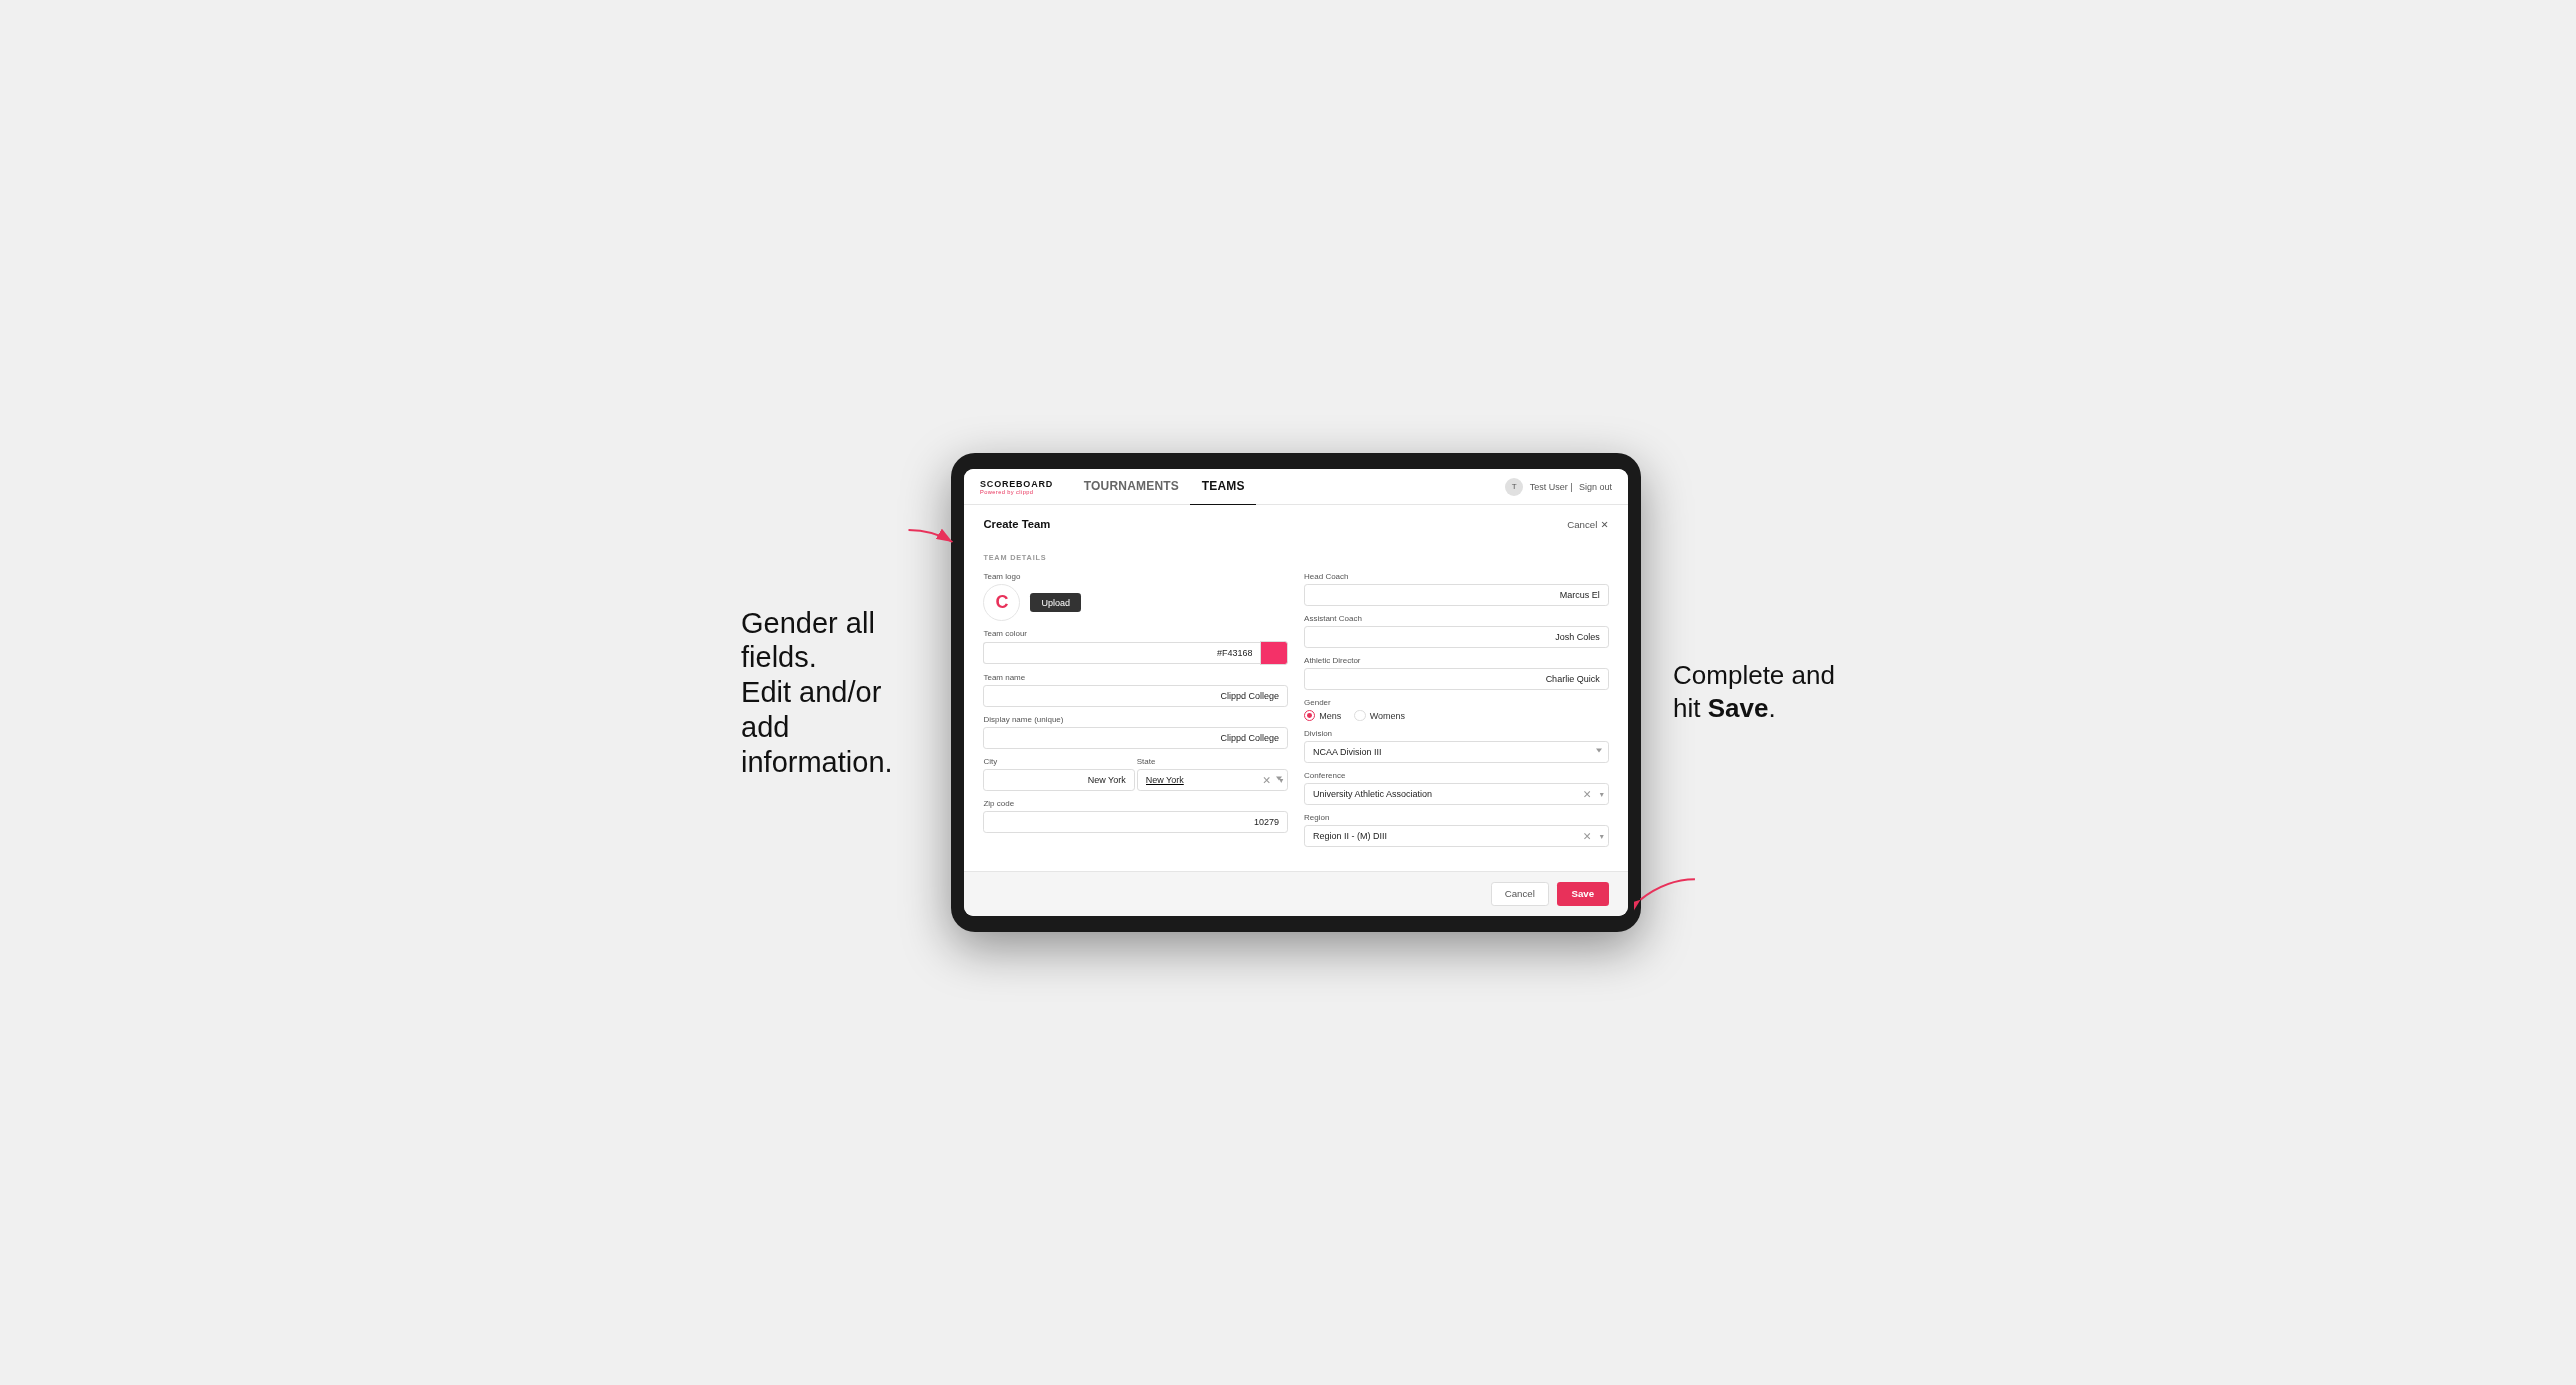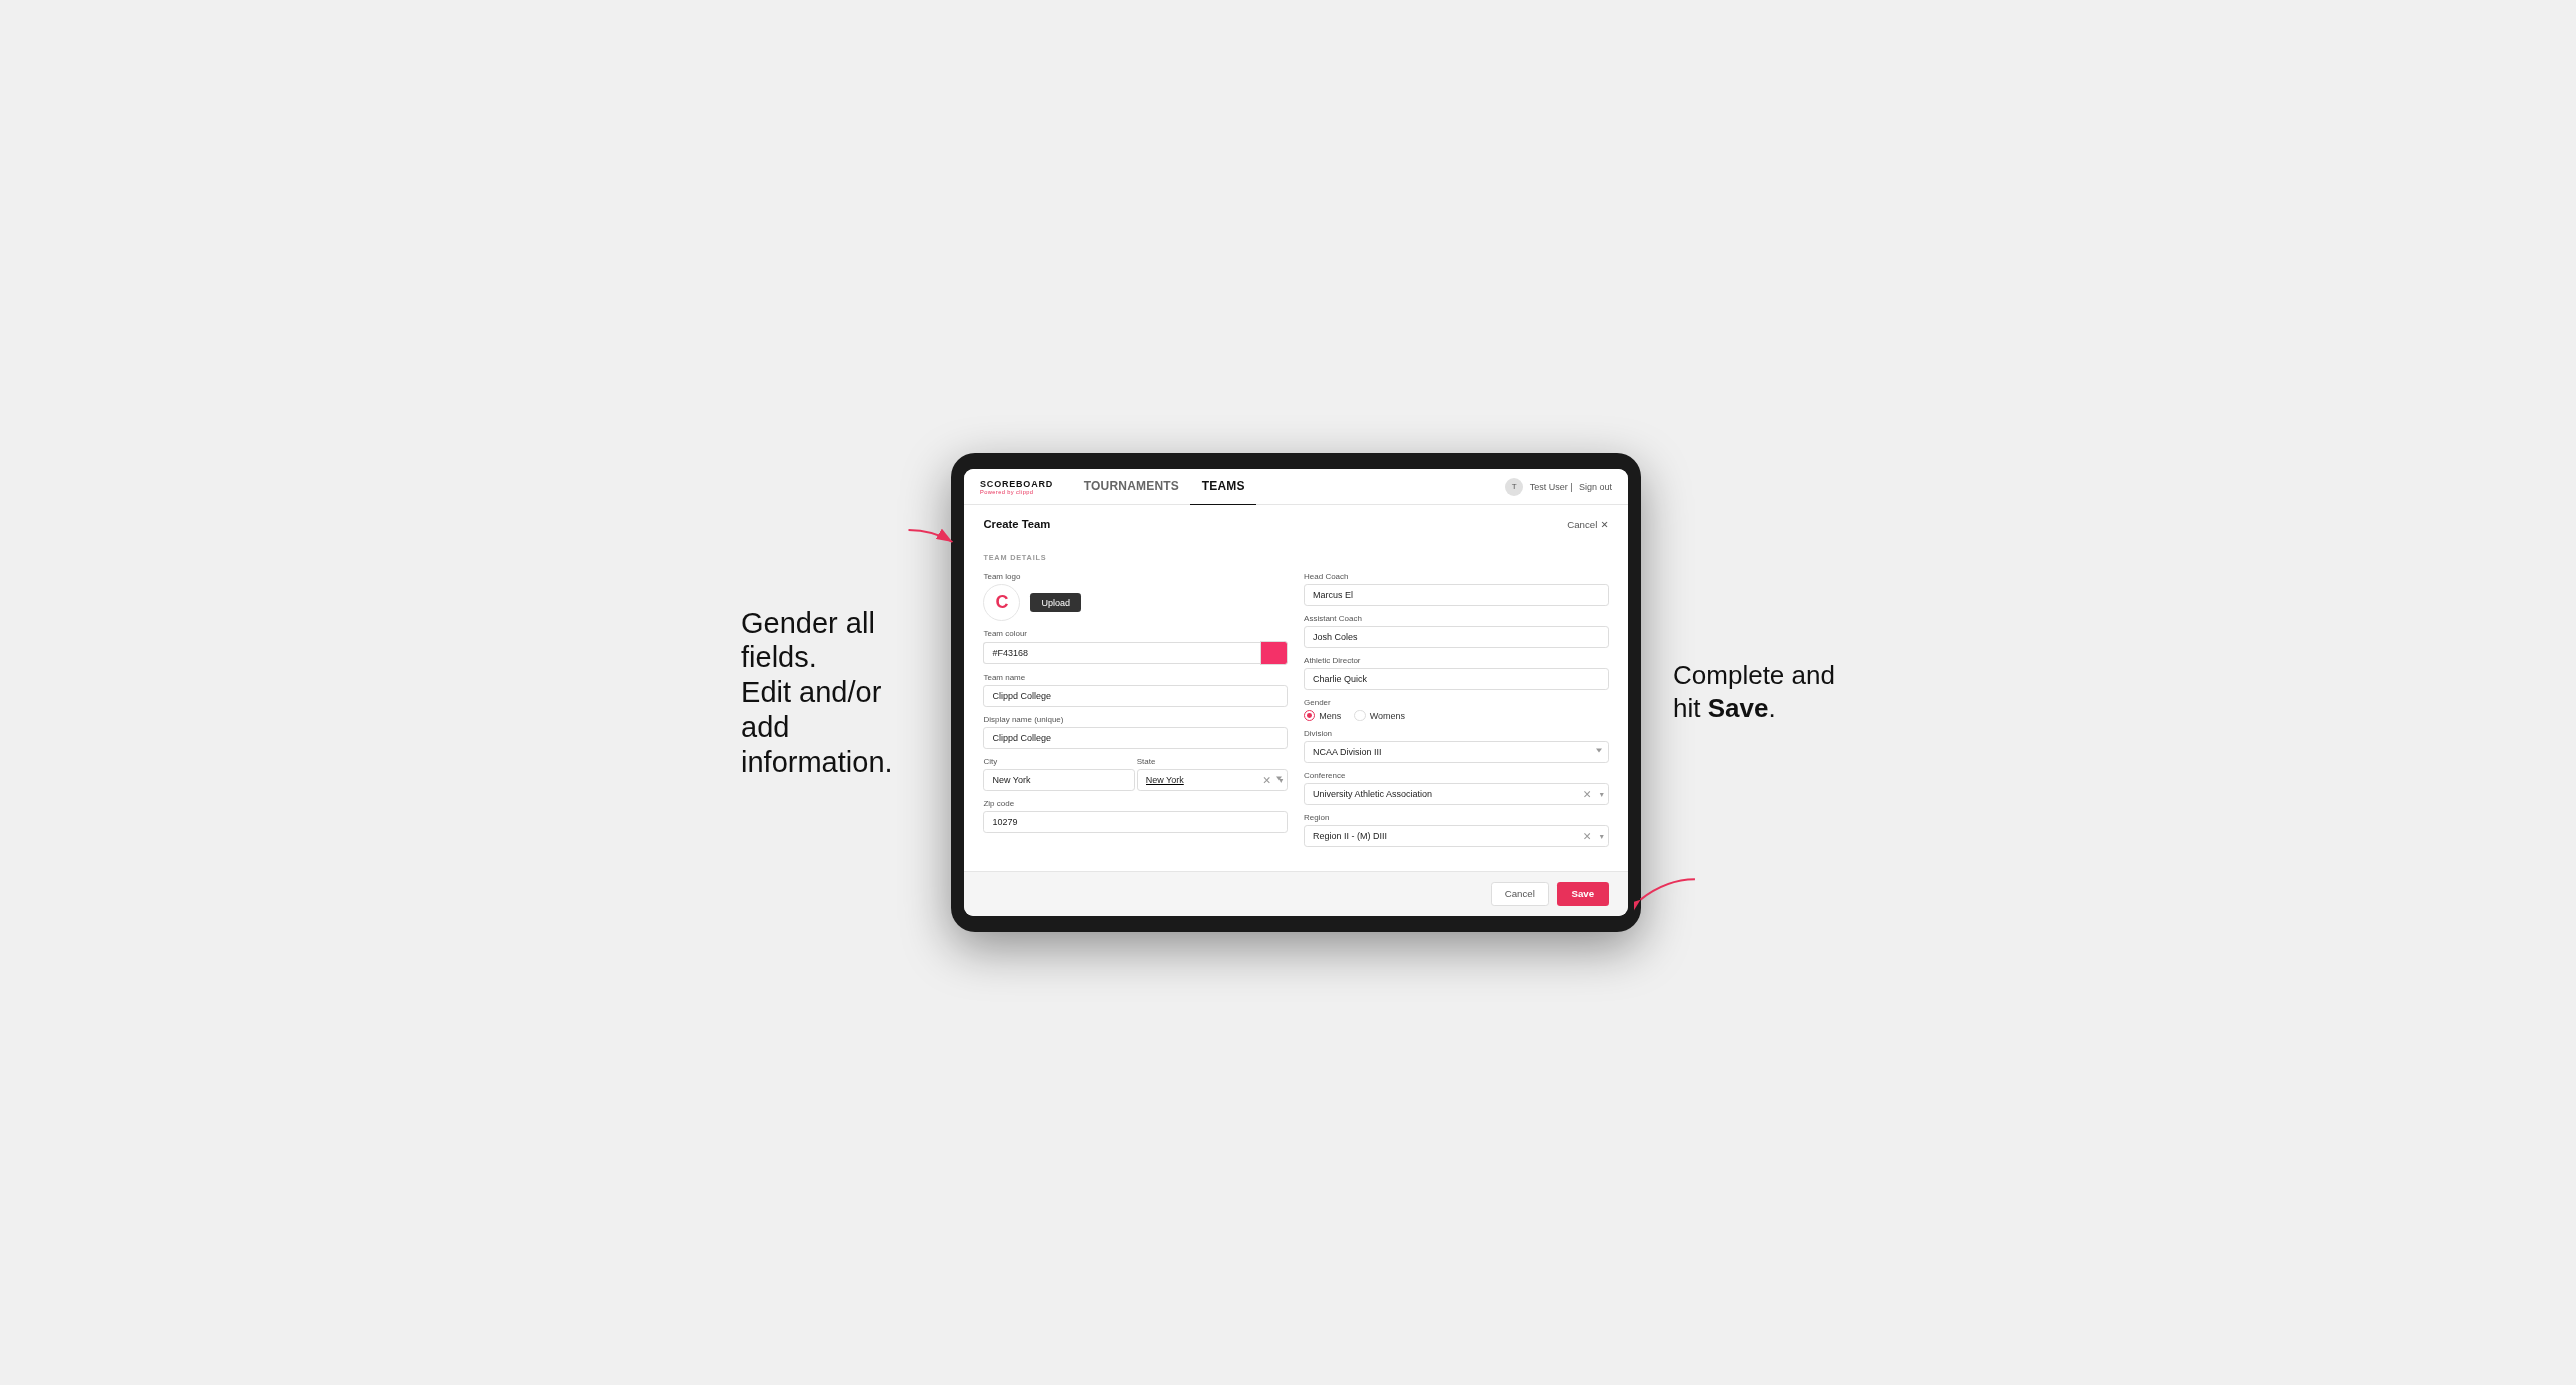--- a/index.html
+++ b/index.html
@@ -198,20 +198,21 @@
 
     .field-input {
       width: 100%;
       border: 0.8px solid #ddd;
       border-radius: 3.2px;
       padding: 4.9px 8px;
       font-size: 9px;
       color: #222;
       outline: none;
       background: #fff;
+      text-align: right;
     }
 
     
     .logo-upload-area {
       display: flex;
       align-items: center;
       gap: 9.7px;
       margin-bottom: 8px;
     }
 

